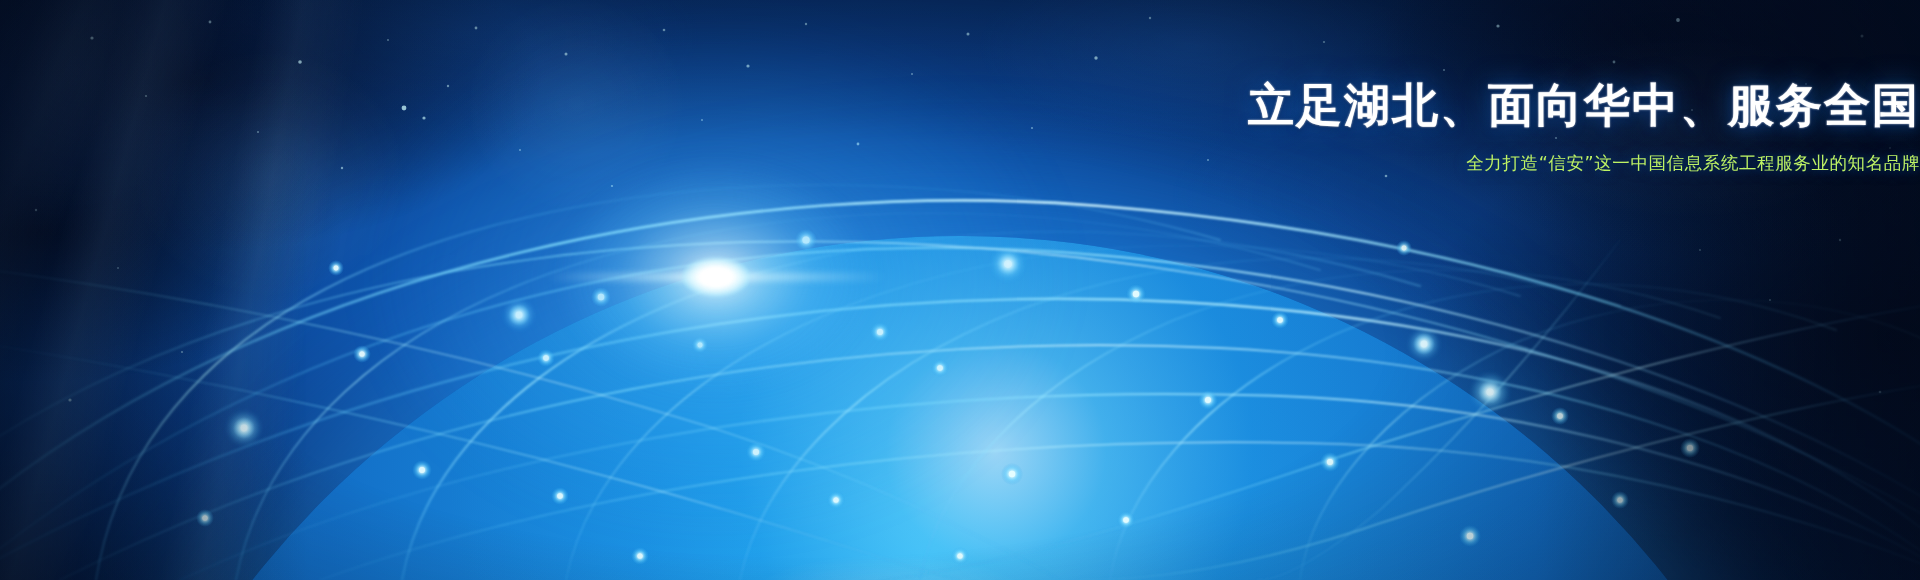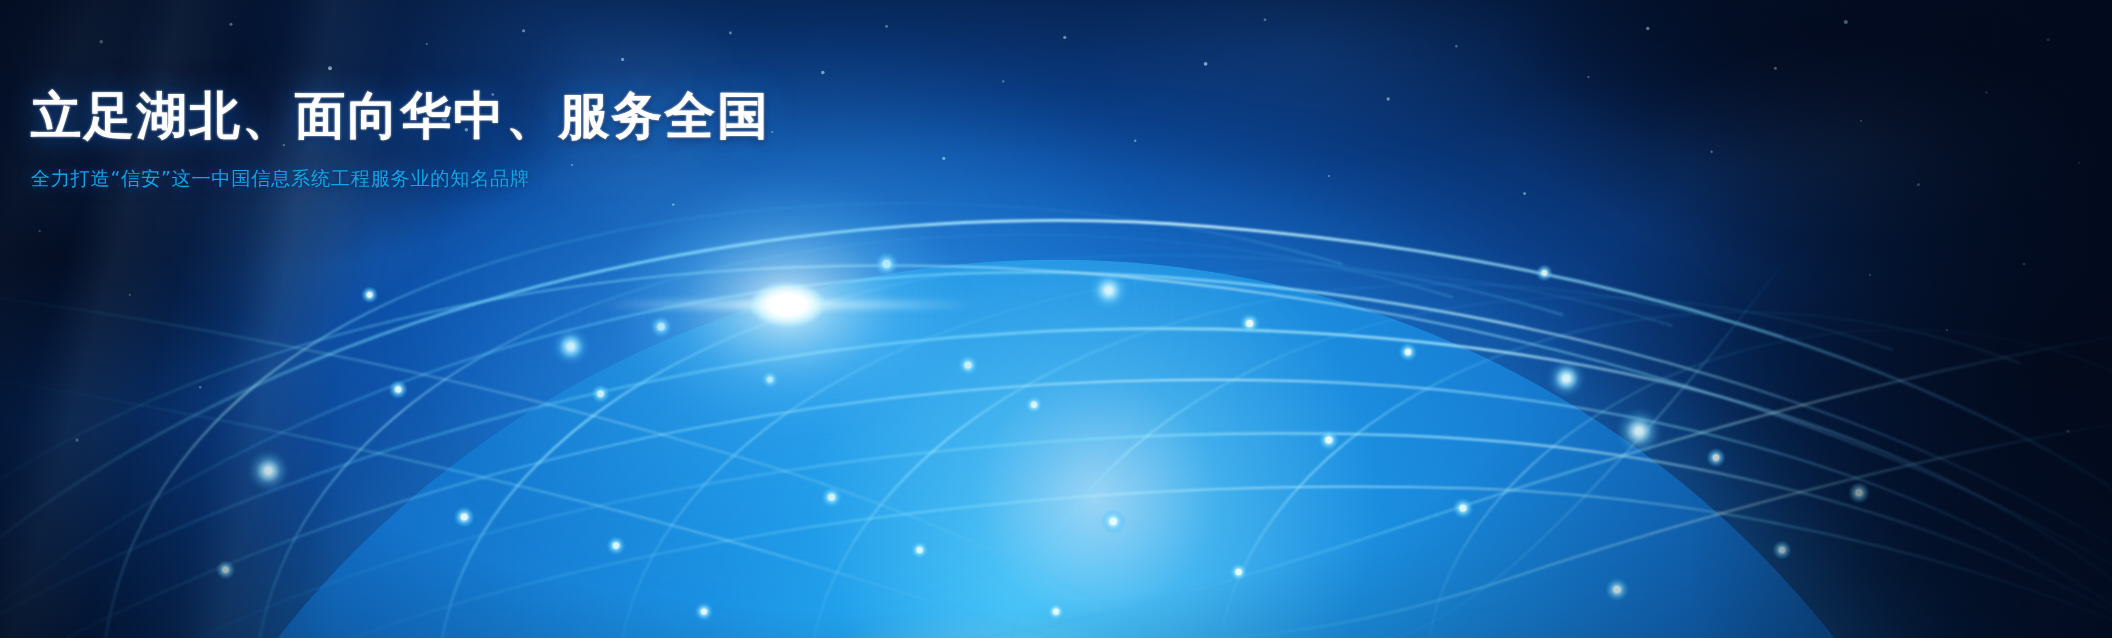--- a/index.html
+++ b/index.html
@@ -136,21 +136,21 @@
     background:linear-gradient(to right, rgba(255,255,255,0) 0%, rgba(210,245,255,.55) 35%, rgba(255,255,255,.9) 50%, rgba(210,245,255,.55) 65%, rgba(255,255,255,0) 100%);
     filter:blur(3px);
   }
 
   
   .stars{mix-blend-mode:screen;}
   .stars svg{position:absolute;left:0;top:0;}
 
   
   .text-block{
-    position:absolute;left:0;right:0;top:76px;text-align:left;
+    position:absolute;left:0;right:0;top:76px;text-align:right;
     z-index:20;
     padding-left:28px;
   }
   .headline{
     margin:0;
     font-size:46px;
     line-height:58px;
     font-weight:700;
     letter-spacing:2px;
     color:#ffffff;
@@ -160,21 +160,21 @@
       0 0 26px rgba(30,120,215,.65),
       0 1px 2px rgba(4,20,55,.95);
     white-space:nowrap;
   }
   .subline{
     margin:16px 0 0 0;
     font-size:17.5px;
     line-height:26px;
     font-weight:400;
     letter-spacing:.6px;
-    color:#0ea5e9;
+    color:#bef264;
     text-shadow:
       0 1px 6px rgba(6,32,80,.9),
       0 0 14px rgba(40,135,225,.55);
     white-space:nowrap;
   }
 </style>
 </head>
 <body>
 
 <div id="banner">

